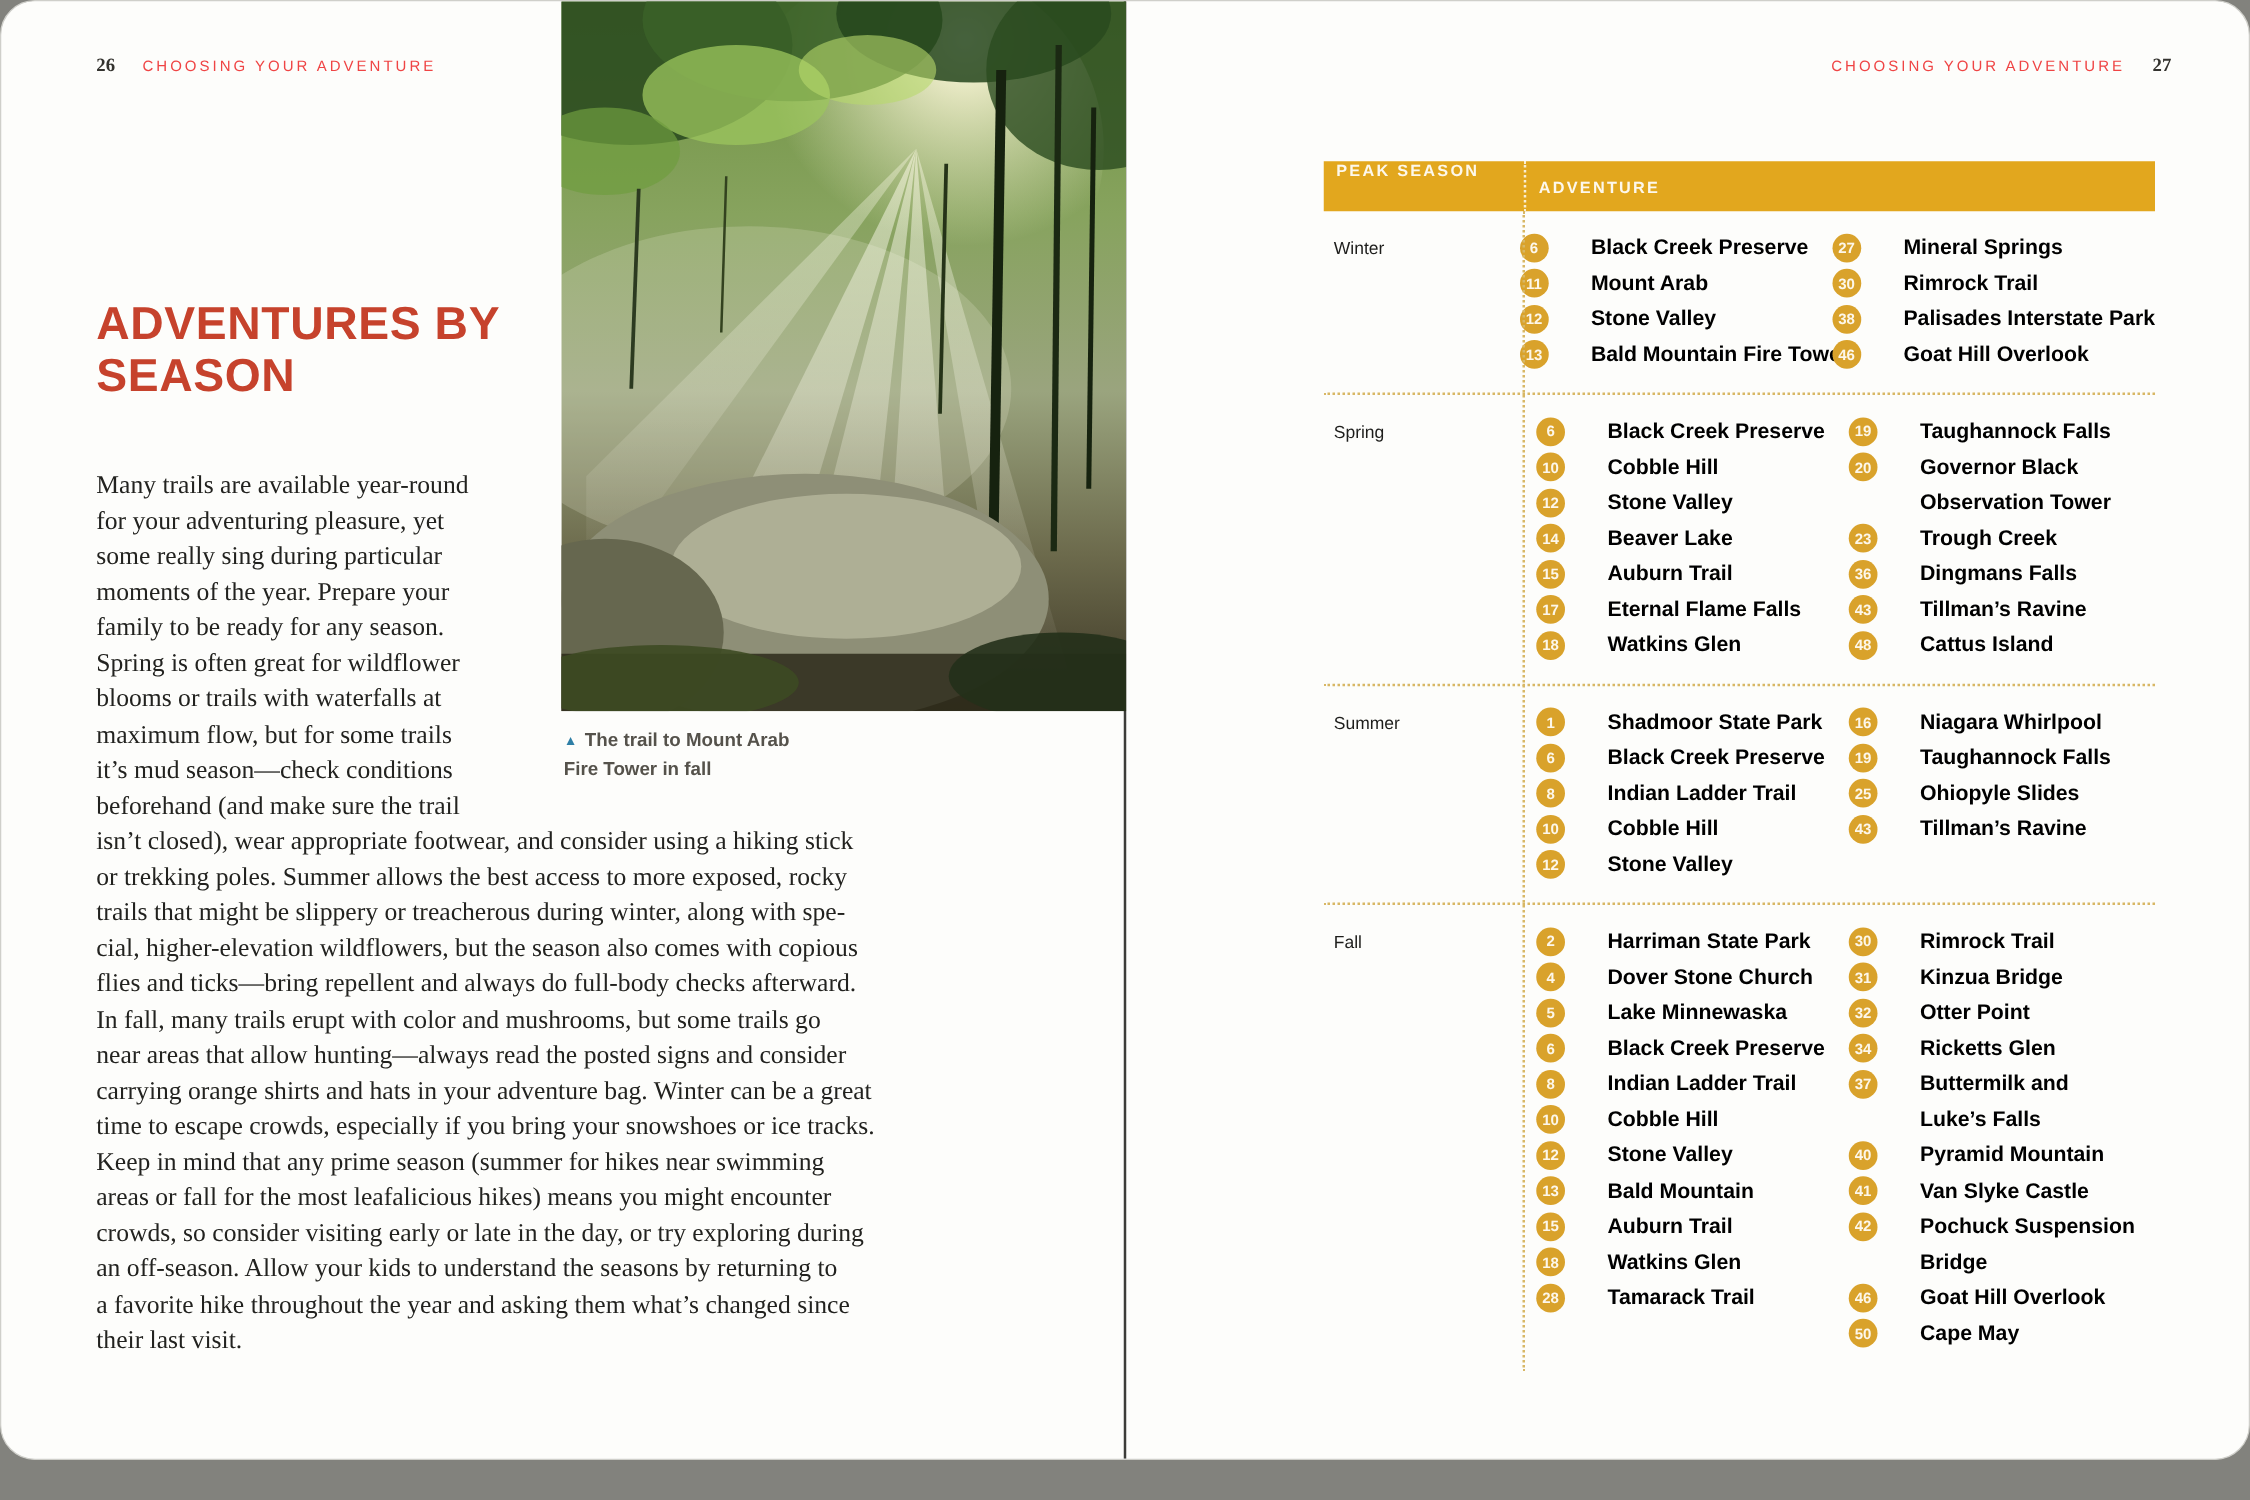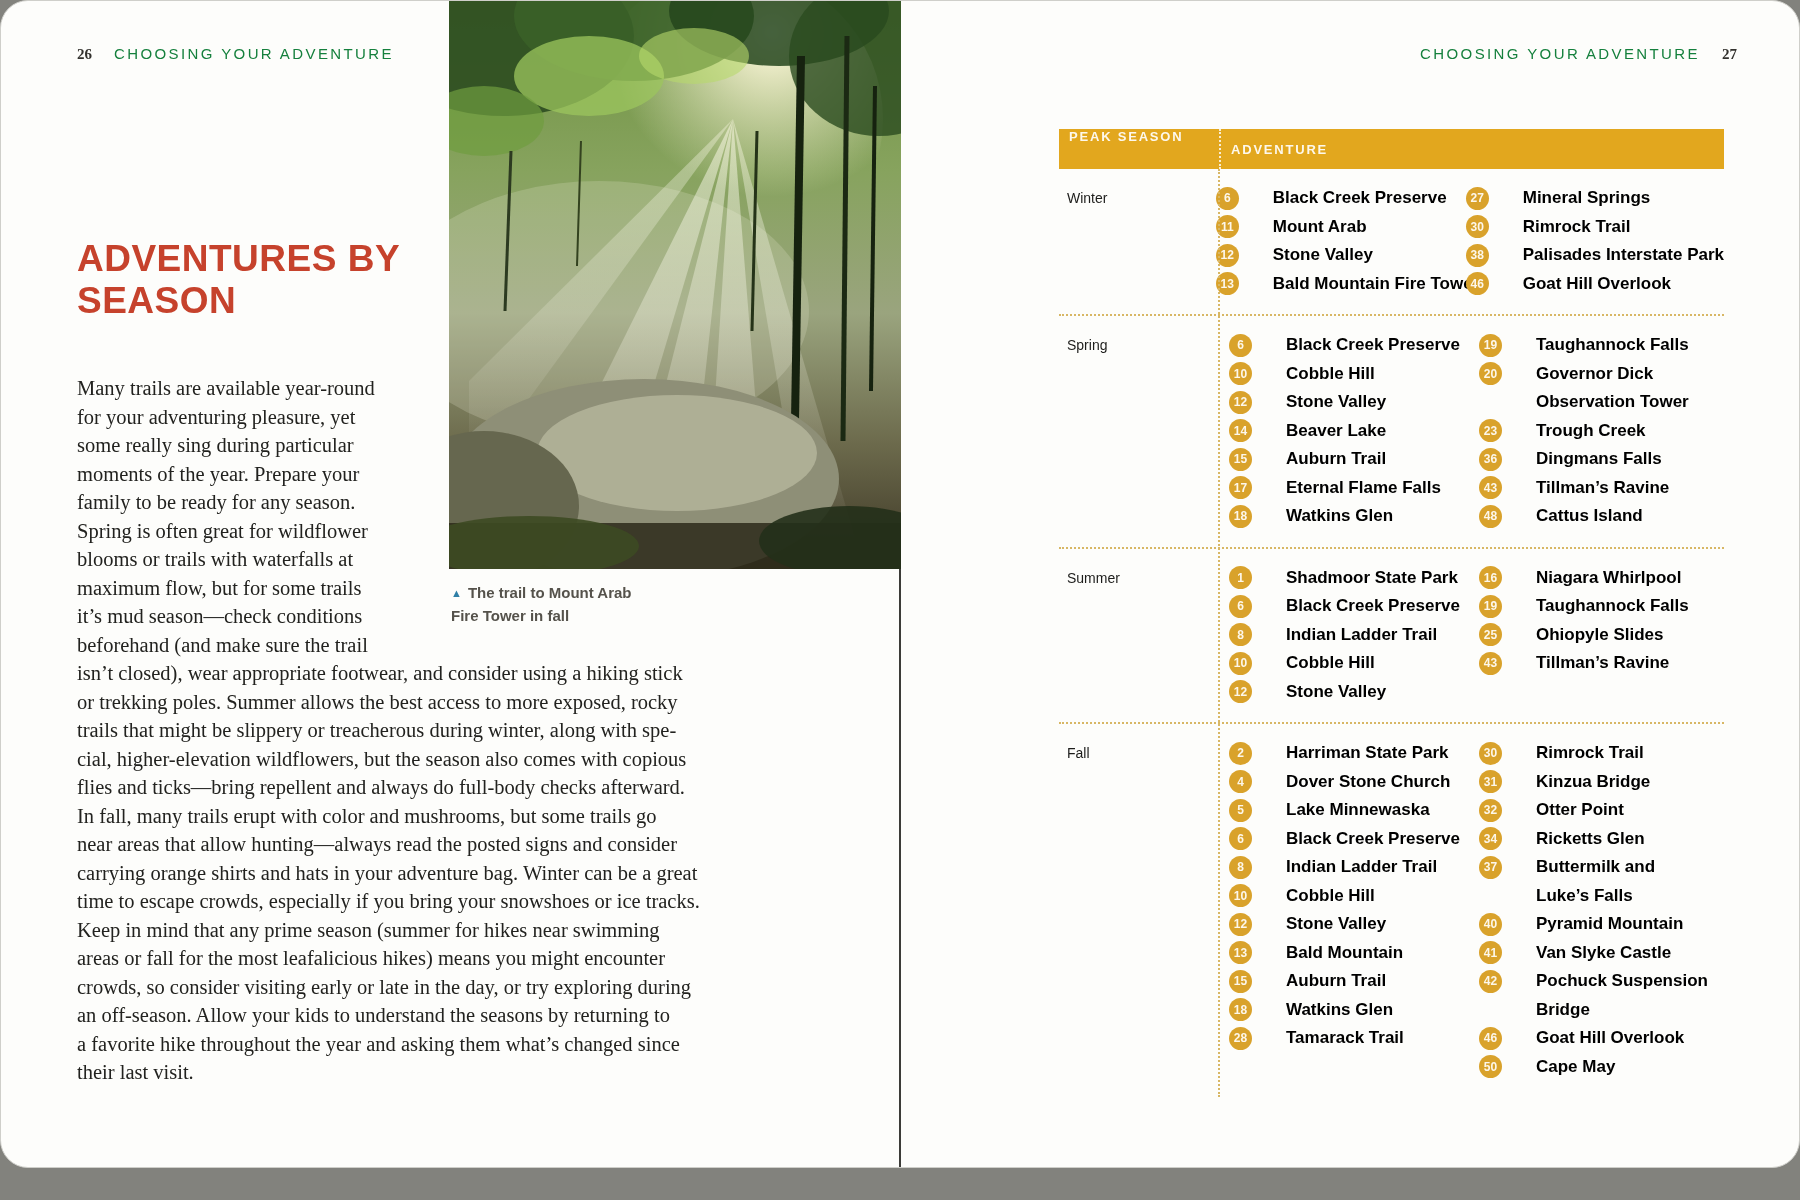--- a/index.html
+++ b/index.html
@@ -9,21 +9,21 @@
     font-family:"Liberation Sans",sans-serif;
   }
   
   .spine{position:absolute;left:898px;top:0;bottom:0;width:2px;background:#3c3c38;z-index:1;}
 
   
   .runhead{position:absolute;top:44px;display:flex;align-items:baseline;gap:22px;z-index:3;}
   .runhead.left{left:76px;}
   .runhead.right{right:62px;}
   .pagenum{font-family:"Liberation Serif",serif;font-weight:700;font-size:15px;color:#33322e;}
-  .rh-text{font-size:15px;letter-spacing:2.4px;color:#15803d;}
+  .rh-text{font-size:12px;letter-spacing:2.4px;color:#ef4444;}
 
   
   .title{position:absolute;left:76px;top:237px;font-weight:800;font-size:37px;line-height:42px;
     letter-spacing:.5px;color:#c6422c;z-index:2;}
   .body-block{position:absolute;left:76px;z-index:2;font-family:"Liberation Serif",serif;
     font-size:20.5px;color:#22221f;}
   .body-narrow{top:373px;}
   .body-wide{top:658px;}
   .body-line{line-height:28.5px;white-space:nowrap;}
 
@@ -248,21 +248,21 @@
               <span class="adventure-name">Watkins Glen</span>
             </div>
           </div>
           <div class="adventure-col second">
             <div class="adventure-row">
               <span class="badge">19</span>
               <span class="adventure-name">Taughannock Falls</span>
             </div>
             <div class="adventure-row">
               <span class="badge">20</span>
-              <span class="adventure-name">Governor Dick</span>
+              <span class="adventure-name">Governor Black</span>
             </div>
             <div class="adventure-row cont">
               <span class="adventure-name">Observation Tower</span>
             </div>
             <div class="adventure-row">
               <span class="badge">23</span>
               <span class="adventure-name">Trough Creek</span>
             </div>
             <div class="adventure-row">
               <span class="badge">36</span>

